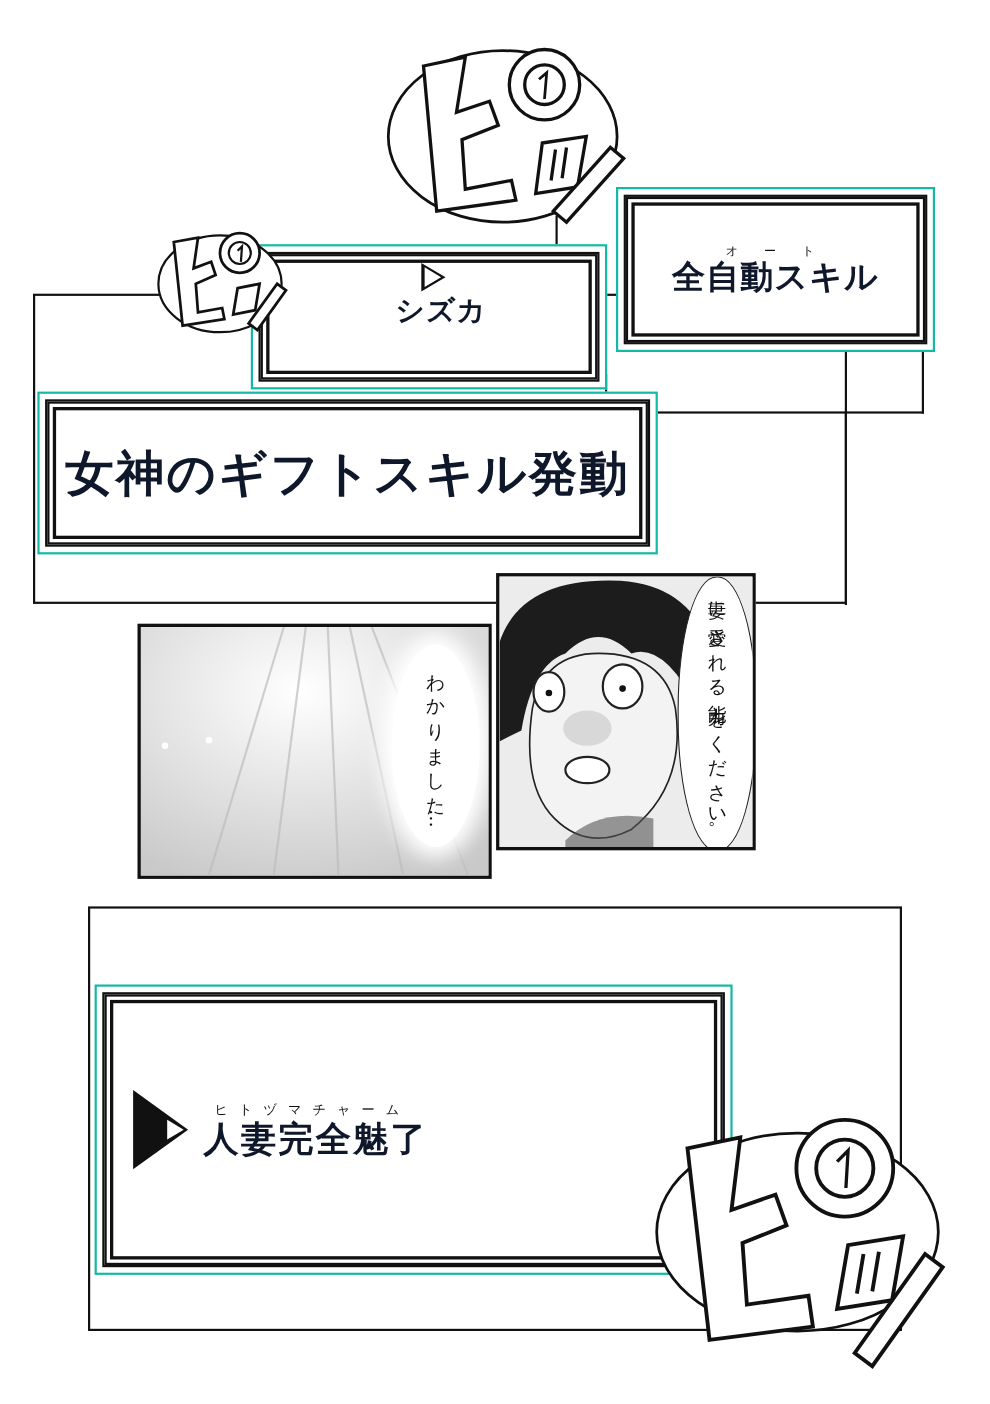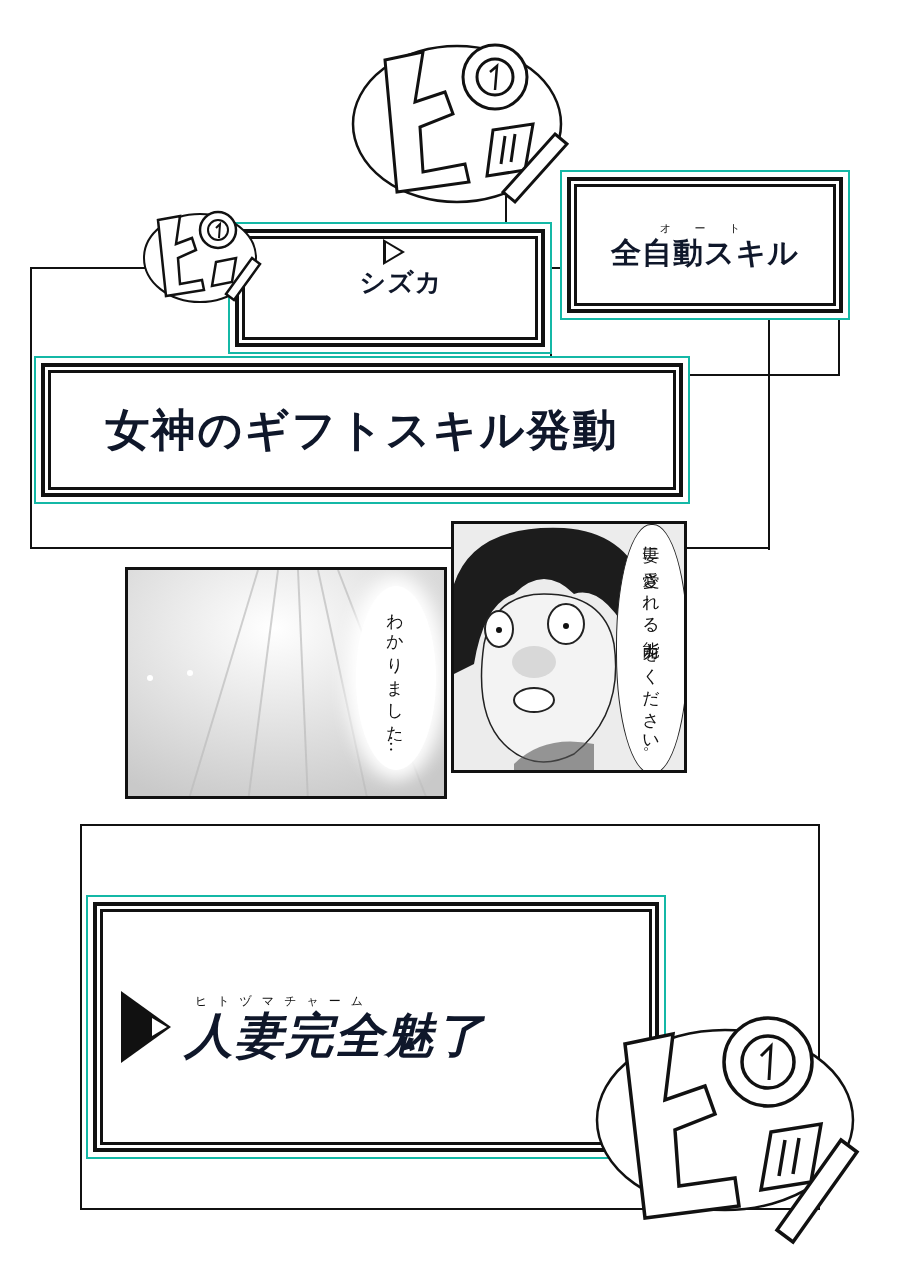--- a/index.html
+++ b/index.html
@@ -79,21 +79,21 @@
     <ellipse cx="60" cy="50" rx="56" ry="44" fill="#fff" stroke="#111" stroke-width="2"></ellipse>
     <path d="M18 12 L40 8 L36 36 L52 30 L56 42 L38 50 L40 76 L62 72 L64 82 L26 88 Z" fill="#fff" stroke="#111" stroke-width="2.5"></path>
     <circle cx="78" cy="22" r="18" fill="#fff" stroke="#111" stroke-width="2.5"></circle>
     <circle cx="78" cy="22" r="10" fill="#fff" stroke="#111" stroke-width="2"></circle>
     <path d="M76 20 L80 16 L79 30" fill="none" stroke="#111" stroke-width="2"></path>
     <path d="M76 54 L96 50 L92 74 L72 78 Z" fill="#fff" stroke="#111" stroke-width="2.5"></path>
     <path d="M112 50 L120 56 L94 92 L86 86 Z" fill="#fff" stroke="#111" stroke-width="2.5"></path>
   </svg>
 </div>
 
-<div class="win" style="left:34px;top:356px;width:656px;height:148px;">
+<div class="win" style="left:34px;top:356px;width:564px;height:148px;">
   <div class="inner">
     <span class="bold-txt" style="font-size:44px;letter-spacing:2px;">女神のギフトスキル発動</span>
   </div>
 </div>
 
 <div class="panel" style="left:451px;top:521px;width:236px;height:252px;background:#efefef;">
   <svg width="236" height="252" viewBox="0 0 236 252" style="position:absolute;left:0;top:0;">
     <rect width="236" height="252" fill="#ececec"></rect>
     <path d="M0 60 Q20 0 110 4 Q170 8 190 60 L180 120 Q150 60 120 70 Q90 40 60 70 Q30 80 20 140 L0 150 Z" fill="#1c1c1c"></path>
     <path d="M30 120 Q40 70 90 70 Q150 70 160 120 Q170 190 120 230 Q80 250 50 220 Q20 190 30 120 Z" fill="#f3f3f3" stroke="#222" stroke-width="1.5"></path>
@@ -135,21 +135,21 @@
 </div>
 
 <div class="win" style="left:86px;top:895px;width:580px;height:264px;">
   <div class="inner" style="justify-content:flex-start;padding-left:18px;">
     <span class="tri" style="border-top-width:36px;border-bottom-width:36px;border-left-width:50px;"></span>
     <span class="ruby" style="position:relative;">
       <span style="display:flex;width:100%;font-size:12px;margin-bottom:4px;">
         <span style="letter-spacing:10px;margin-left:10px;">ヒトヅマ</span>
         <span style="letter-spacing:10px;margin-right:12px;">チャーム</span>
       </span>
-      <span class="bold-txt" style="font-size:48px;letter-spacing:2px;font-style:italic;">人妻完全魅了</span>
+      <span class="bold-txt" style="font-size:32px;letter-spacing:2px;">人妻完全魅了</span>
     </span>
   </div>
 </div>
 
 <div class="sfx" style="left:585px;top:1010px;width:280px;height:250px;">
   <svg width="280" height="250" viewBox="0 0 280 250">
     <ellipse cx="140" cy="110" rx="128" ry="90" fill="#fff" stroke="#111" stroke-width="2.5"></ellipse>
     <path d="M40 34 L88 24 L80 90 L120 76 L130 104 L90 120 L94 176 L150 168 L154 196 L60 208 Z" fill="#fff" stroke="#111" stroke-width="3.5"></path>
     <circle cx="183" cy="52" r="44" fill="#fff" stroke="#111" stroke-width="3.5"></circle>
     <circle cx="183" cy="52" r="26" fill="#fff" stroke="#111" stroke-width="3.5"></circle>

